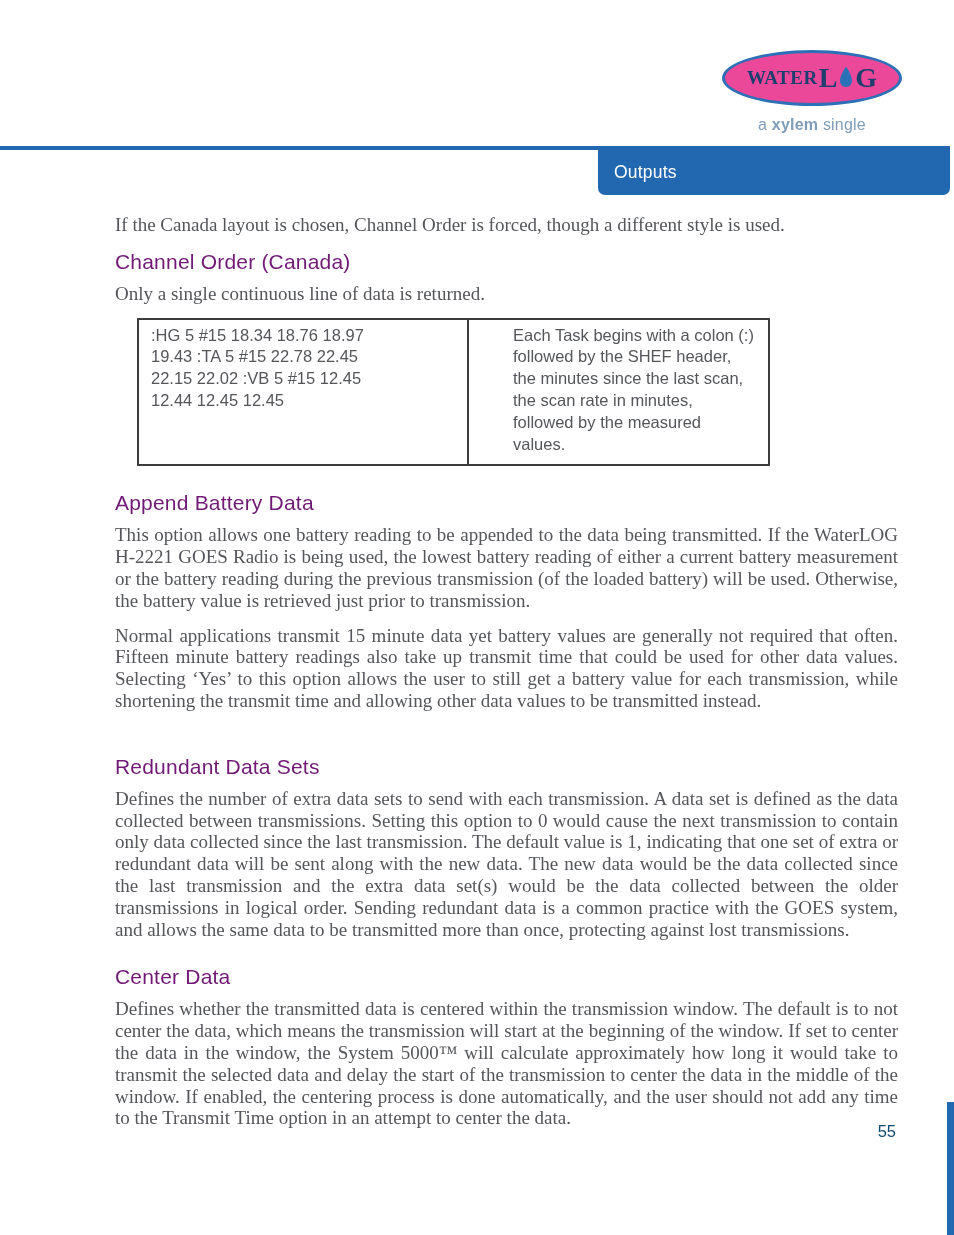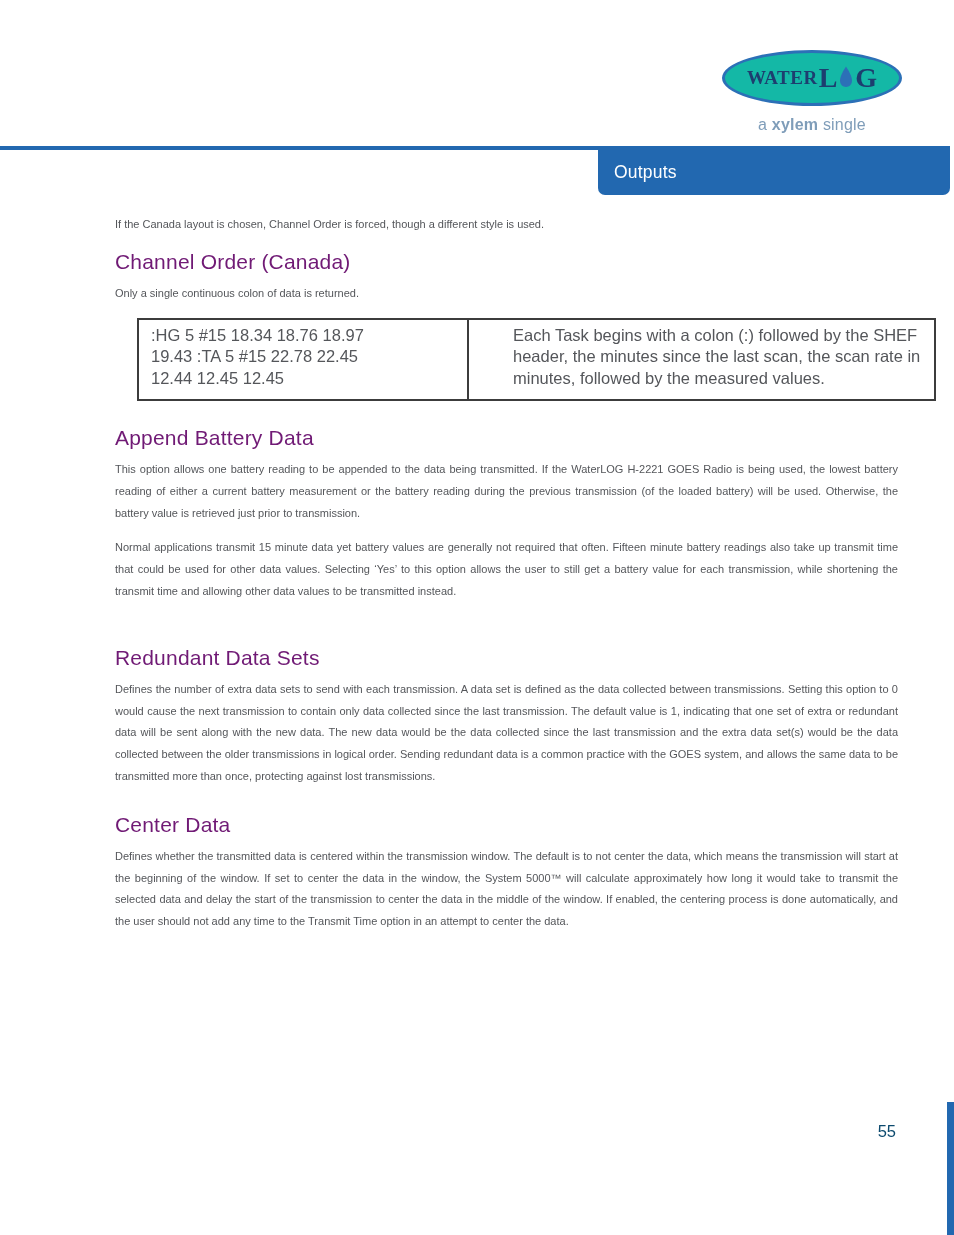--- a/index.html
+++ b/index.html
@@ -23,21 +23,21 @@
     text-align: center;
   }
   .logo-oval {
     height: 50px;
     border: 3px solid #2c70b7;
     border-radius: 50%;
     display: flex;
     align-items: center;
     justify-content: center;
     padding: 0 8px;
-    background: #14b8a6;
+    background: #ec4899;
   }
   .lg-water {
     font-family: "Liberation Serif", serif;
     font-weight: 700;
     font-size: 19px;
     letter-spacing: 0.5px;
     color: #1d3e6f;
     margin-right: 1px;
   }
   .lg-big {
@@ -87,39 +87,40 @@
 
   
   .content {
     position: absolute;
     top: 214px;
     left: 115px;
     width: 783px;
   }
   .content p {
     margin: 0 0 13px;
-    font-size: 11px;
+    font-size: 19px;
     line-height: 21.8px;
     text-align: justify;
+    font-family: Liberation Serif, serif;
   }
   .content h2 {
     margin: 24px 0 9px;
     font-size: 21px;
     line-height: 25px;
     font-weight: 400;
     color: #701a75;
     letter-spacing: 0.2px;
   }
   .content h2.first { margin-top: 13px; }
   .content h2.gap { margin-top: 42px; }
 
   
   .data-table {
     display: flex;
-    width: 799px;
+    width: 633px;
     margin: 5px 0 12px 22px;
     border: 2px solid #3c3c3c;
     box-sizing: border-box;
   }
   .cell { padding: 5px 12px 9px; box-sizing: border-box; }
   .cell-left { width: 330px; border-right: 2px solid #3c3c3c; }
   .cell-right { flex: 1; padding-left: 44px; }
   .cell div {
     font-size: 16.5px;
     line-height: 21.8px;
@@ -167,26 +168,27 @@
   <div class="rule"></div>
   <div class="tab">
     <span class="tab-label">Outputs</span>
   </div>
 
   <div class="content">
 
     <p>If the Canada layout is chosen, Channel Order is forced, though a different style is used.</p>
 
     <h2 class="first">Channel Order (Canada)</h2>
-    <p>Only a single continuous colon of data is returned.</p>
+    <p>Only a single continuous line of data is returned.</p>
 
     <div class="data-table">
       <div class="cell cell-left">
         <div>:HG 5 #15 18.34 18.76 18.97</div>
         <div>19.43 :TA 5 #15 22.78 22.45</div>
+        <div>22.15 22.02 :VB 5 #15 12.45</div>
         <div>12.44 12.45 12.45</div>
       </div>
       <div class="cell cell-right">
         <div>Each Task begins with a colon (:) followed by the SHEF header, the minutes since the last scan, the scan rate in minutes, followed by the measured values.</div>
       </div>
     </div>
 
     <h2>Append Battery Data</h2>
     <p>This option allows one battery reading to be appended to the data being transmitted. If the WaterLOG H-2221 GOES Radio is being used, the lowest battery reading of either a current battery measurement or the battery reading during the previous transmission (of the loaded battery) will be used. Otherwise, the battery value is retrieved just prior to transmission.</p>
     <p>Normal applications transmit 15 minute data yet battery values are generally not required that often. Fifteen minute battery readings also take up transmit time that could be used for other data values. Selecting ‘Yes’ to this option allows the user to still get a battery value for each transmission, while shortening the transmit time and allowing other data values to be transmitted instead.</p>

